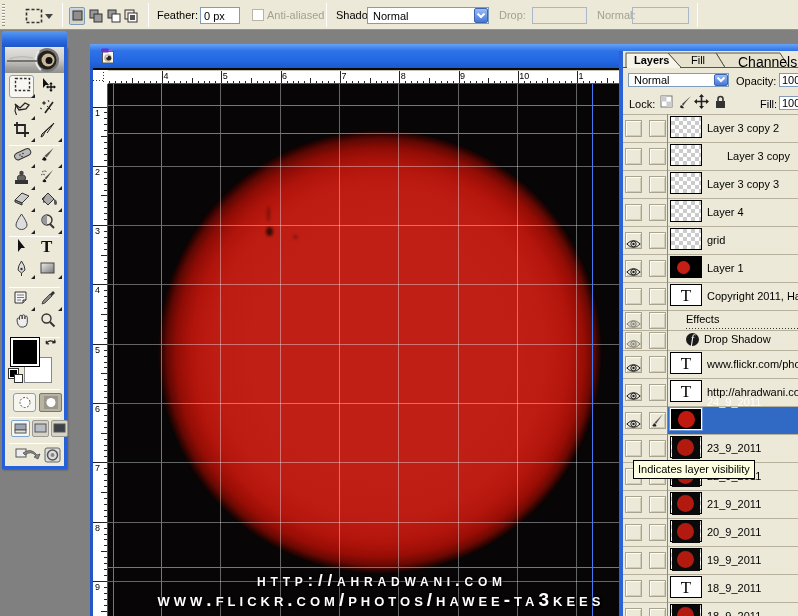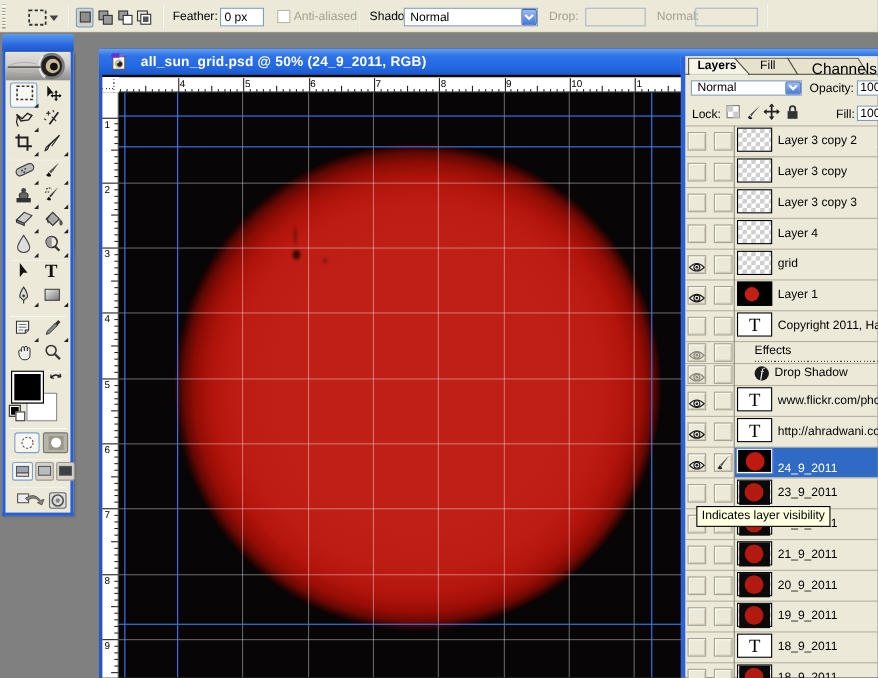--- a/index.html
+++ b/index.html
@@ -78,21 +78,20 @@
 <div id="docwin">
   <div id="dtitle">
     <svg class="abs" style="left:10px;top:4px" width="16" height="16">
       <rect x="2.5" y="3.5" width="11" height="11.5" fill="#f8f8f6" stroke="#555"></rect>
       <circle cx="8" cy="10" r="3.8" fill="#c8b696"></circle>
         <circle cx="8.8" cy="10.2" r="2.4" fill="#26221c"></circle>
         <circle cx="7" cy="8.6" r="1" fill="#e8e4da"></circle>
       <rect x="1" y="0.5" width="8.5" height="4" rx="1.8" fill="#6633cc"></rect>
         <rect x="8.5" y="1.5" width="4" height="2" fill="#8866dd"></rect>
     </svg>
-    <div id="dtext">all_sun_grid.psd @ 50% (24_9_2011, RGB)</div>
   </div>
   <div id="hruler">
       <div class="abs" style="left:66.0px;top:0;width:1px;height:14px;background:#222"></div>
       <div class="abs" style="left:67.5px;top:0px;font-size:9px">4</div>
       <div class="abs" style="left:36.4px;top:7px;width:1px;height:7px;background:#222"></div>
       <div class="abs" style="left:12.6px;top:10px;width:1px;height:4px;background:#222"></div>
       <div class="abs" style="left:18.6px;top:10px;width:1px;height:4px;background:#222"></div>
       <div class="abs" style="left:24.5px;top:10px;width:1px;height:4px;background:#222"></div>
       <div class="abs" style="left:30.4px;top:10px;width:1px;height:4px;background:#222"></div>
       <div class="abs" style="left:42.3px;top:10px;width:1px;height:4px;background:#222"></div>
@@ -312,20 +311,22 @@
     <div class="gridh" style="top:378px"></div>
       <div class="gridh" style="top:438px"></div>
     <div class="gridh" style="top:497px"></div>
 
     <div class="guidev" style="left:5px"></div>
     <div class="guidev" style="left:53px"></div>
     <div class="guidev" style="left:484px"></div>
     <div class="guideh" style="top:21px"></div>
     <div class="guideh" style="top:49px"></div>
     <div class="guideh" style="top:483px"></div>
+    <div class="ctext" style="top:487px;left:5px;font-size:17px;font-weight:bold;letter-spacing:4.8px">http://ahradwani.com</div>
+    <div class="ctext" style="top:505px;left:4px;font-size:19px;font-weight:bold;letter-spacing:4px">www.flickr.com/photos/hawee-ta3kees</div>
   </div>
 </div>
 
 <div id="toolbox">
   <div id="tbtitle"></div>
   <div class="abs" style="left:0;top:1px;width:59px;height:25px;background:linear-gradient(180deg,#e2e0dc 0%,#cfcdc8 45%,#a8a6a2 75%,#90908c 100%);overflow:hidden">
     <svg width="59" height="25">
         <circle cx="42" cy="12" r="12" fill="#7a7a78"></circle>
         <circle cx="42" cy="12" r="9.5" fill="#23211e"></circle>
         <circle cx="43" cy="12" r="6.5" fill="#caba9a"></circle>
@@ -541,21 +542,21 @@
   <div id="rows">
       <div class="rowsep" style="top:63px"></div>
       <div class="well" style="left:2px;top:69px"></div>
       <div class="well" style="left:26px;top:69px"></div>
       <div class="thumb checker" style="top:65px"></div>
       <div class="lname" style="top:70.5px;">Layer 3 copy 2</div>
       <div class="rowsep" style="top:91px"></div>
       <div class="well" style="left:2px;top:97px"></div>
       <div class="well" style="left:26px;top:97px"></div>
       <div class="thumb checker" style="top:93px"></div>
-      <div class="lname" style="top:98.5px;">Layer 3 copy</div>
+      <div class="lname" style="top:98.5px;margin-left:20px;">Layer 3 copy</div>
       <div class="rowsep" style="top:119px"></div>
       <div class="well" style="left:2px;top:125px"></div>
       <div class="well" style="left:26px;top:125px"></div>
       <div class="thumb checker" style="top:121px"></div>
       <div class="lname" style="top:126.5px;">Layer 3 copy 3</div>
       <div class="rowsep" style="top:147px"></div>
       <div class="well" style="left:2px;top:153px"></div>
       <div class="well" style="left:26px;top:153px"></div>
       <div class="thumb checker" style="top:149px"></div>
       <div class="lname" style="top:154.5px;">Layer 4</div>
@@ -633,21 +634,21 @@
           <circle cx="7.5" cy="5" r="2.7" fill="none" stroke="#1a1a1a" stroke-width="1"></circle>
           <circle cx="7.5" cy="5" r="1.2" fill="#1a1a1a"></circle>
         </svg></div>
       <div class="abs" style="left:27px;top:362px"><svg width="15" height="15" viewBox="0 0 15 15">
           <path d="M13 1 L8 8 L6 11 L4.6 9.4 Z" fill="#555"></path>
           <path d="M4 10 q2 .8 2.6 3 q-2.6 1.4 -4.4 -.6 q1.4 -.6 1.8 -2.4Z" fill="#222"></path>
         </svg></div>
       <div class="abs" style="left:45px;top:356px;right:0;height:27px;background:#316ac5"></div>
       <div class="thumb" style="top:357px;background:#000;border:1px solid #fff;outline:1px solid #6a94dd"></div>
       <div class="redc" style="left:55px;top:360px;width:17px;height:17px;background:#c01a10"></div>
-      <div class="lname" style="top:369px;color:#fff;font-weight:normal">24_9_2011</div>
+      <div class="lname" style="top:345px;color:#fff;font-weight:normal">24_9_2011</div>
       <div class="rowsep" style="top:383px"></div>
       <div class="well" style="left:2px;top:389px"></div>
       <div class="well" style="left:26px;top:389px"></div>
       <div class="thumb checker" style="top:385px"></div>
       <div class="abs" style="left:49px;top:386px;width:28px;height:22px;background:#0a0a0a"></div>
       <div class="redc" style="left:54px;top:388px;width:17px;height:17px"></div>
       <div class="lname" style="top:390.5px;">23_9_2011</div>
       <div class="rowsep" style="top:411px"></div>
       <div class="well" style="left:2px;top:417px"></div>
       <div class="well" style="left:26px;top:417px"></div>

